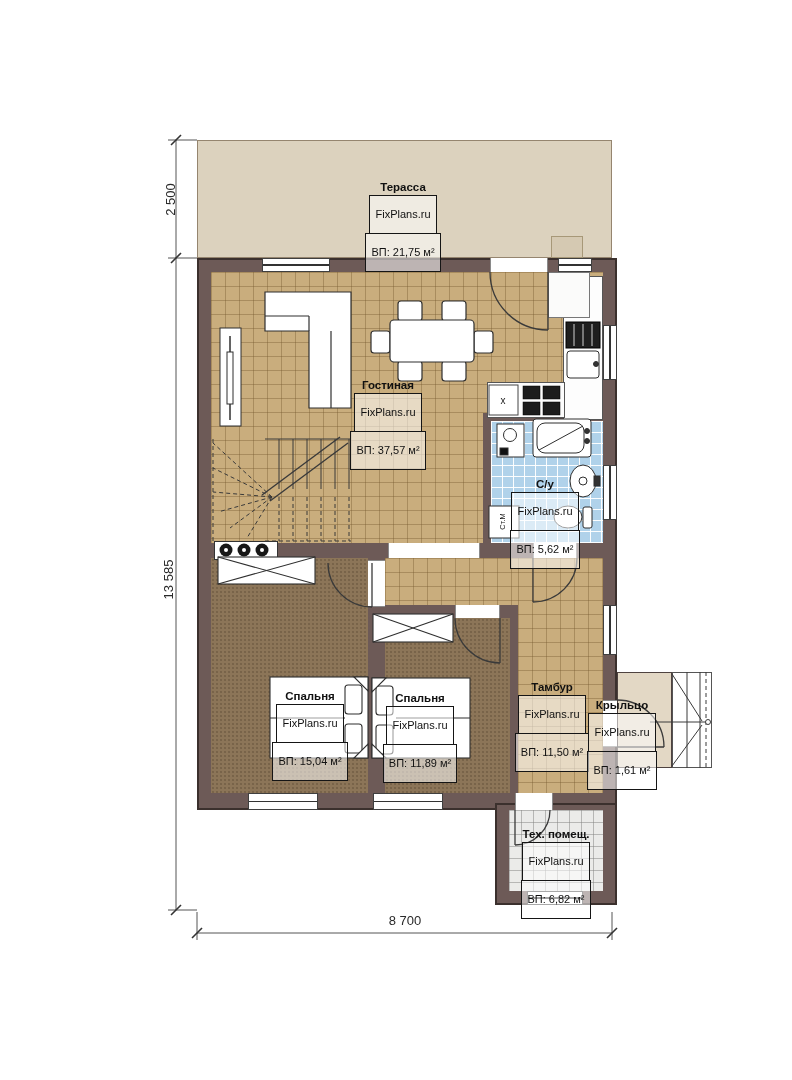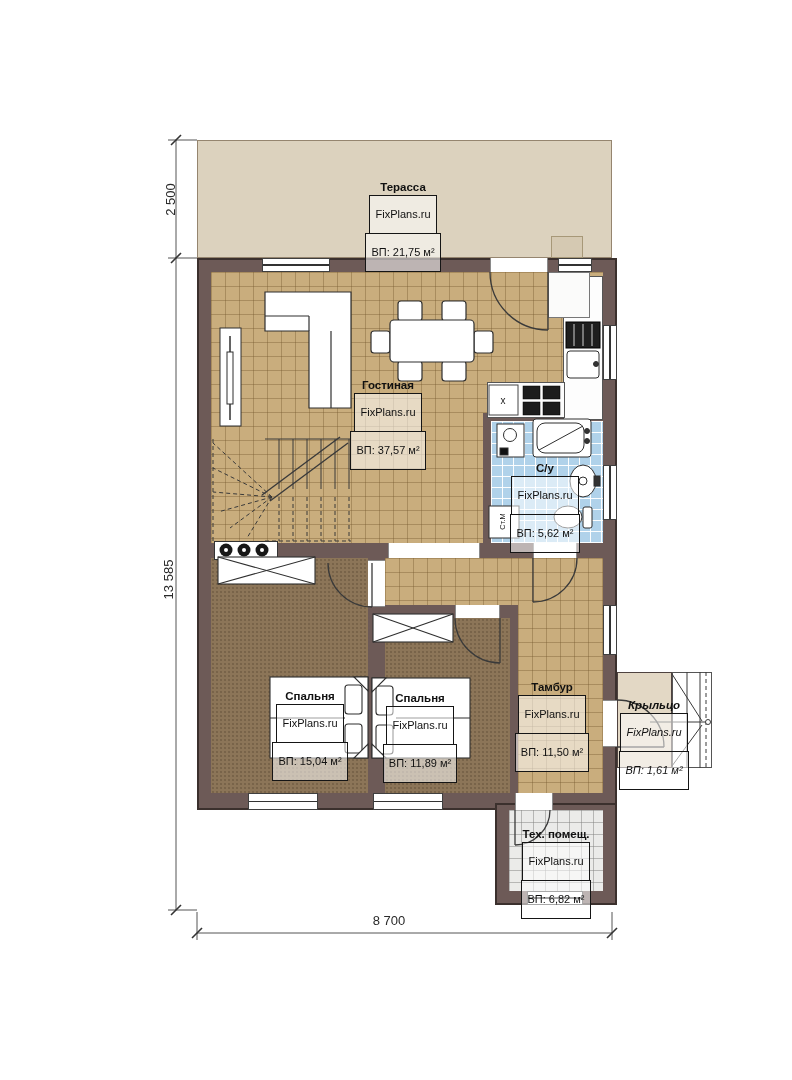--- a/index.html
+++ b/index.html
@@ -278,57 +278,57 @@
       </g>
     </g>
   </svg>
 
   <div class="dim rot" style="left:140px;top:192px;width:60px;">
     <span>2 500</span>
   </div>
   <div class="dim rot" style="left:128px;top:572px;width:80px;">
     <span>13 585</span>
   </div>
-  <div class="dim" style="left:344px;top:913px;width:90px;">
+  <div class="dim" style="left:360px;top:913px;width:90px;">
     <span>8 700</span>
   </div>
 
   <div class="tinyrot" style="left:486px;top:517px;width:32px;">Ст.М</div>
 
   <div class="room-label" style="left:353px;top:181px;width:100px;">
     <div class="rname">Терасса</div>
     <div class="rbox">FixPlans.ru</div>
     <div class="rbox">ВП: 21,75 м²</div>
   </div>
   <div class="room-label" style="left:338px;top:379px;width:100px;">
     <div class="rname">Гостиная</div>
     <div class="rbox">FixPlans.ru</div>
     <div class="rbox">ВП: 37,57 м²</div>
   </div>
-  <div class="room-label" style="left:495px;top:462px;width:100px;">
+  <div class="room-label" style="left:495px;top:478px;width:100px;">
     <div class="rname">С/у</div>
     <div class="rbox">FixPlans.ru</div>
     <div class="rbox">ВП: 5,62 м²</div>
   </div>
   <div class="room-label" style="left:260px;top:690px;width:100px;">
     <div class="rname">Спальня</div>
     <div class="rbox">FixPlans.ru</div>
     <div class="rbox">ВП: 15,04 м²</div>
   </div>
   <div class="room-label" style="left:370px;top:692px;width:100px;">
     <div class="rname">Спальня</div>
     <div class="rbox">FixPlans.ru</div>
     <div class="rbox">ВП: 11,89 м²</div>
   </div>
   <div class="room-label" style="left:502px;top:681px;width:100px;">
     <div class="rname">Тамбур</div>
     <div class="rbox">FixPlans.ru</div>
     <div class="rbox">ВП: 11,50 м²</div>
   </div>
-  <div class="room-label" style="left:604px;top:699px;width:100px;font-style:italic;">
+  <div class="room-label" style="left:572px;top:699px;width:100px;">
     <div class="rname">Крыльцо</div>
     <div class="rbox">FixPlans.ru</div>
     <div class="rbox">ВП: 1,61 м²</div>
   </div>
   <div class="room-label" style="left:506px;top:828px;width:100px;">
     <div class="rname">Тех. помещ.</div>
     <div class="rbox">FixPlans.ru</div>
     <div class="rbox">ВП: 6,82 м²</div>
   </div>
 

